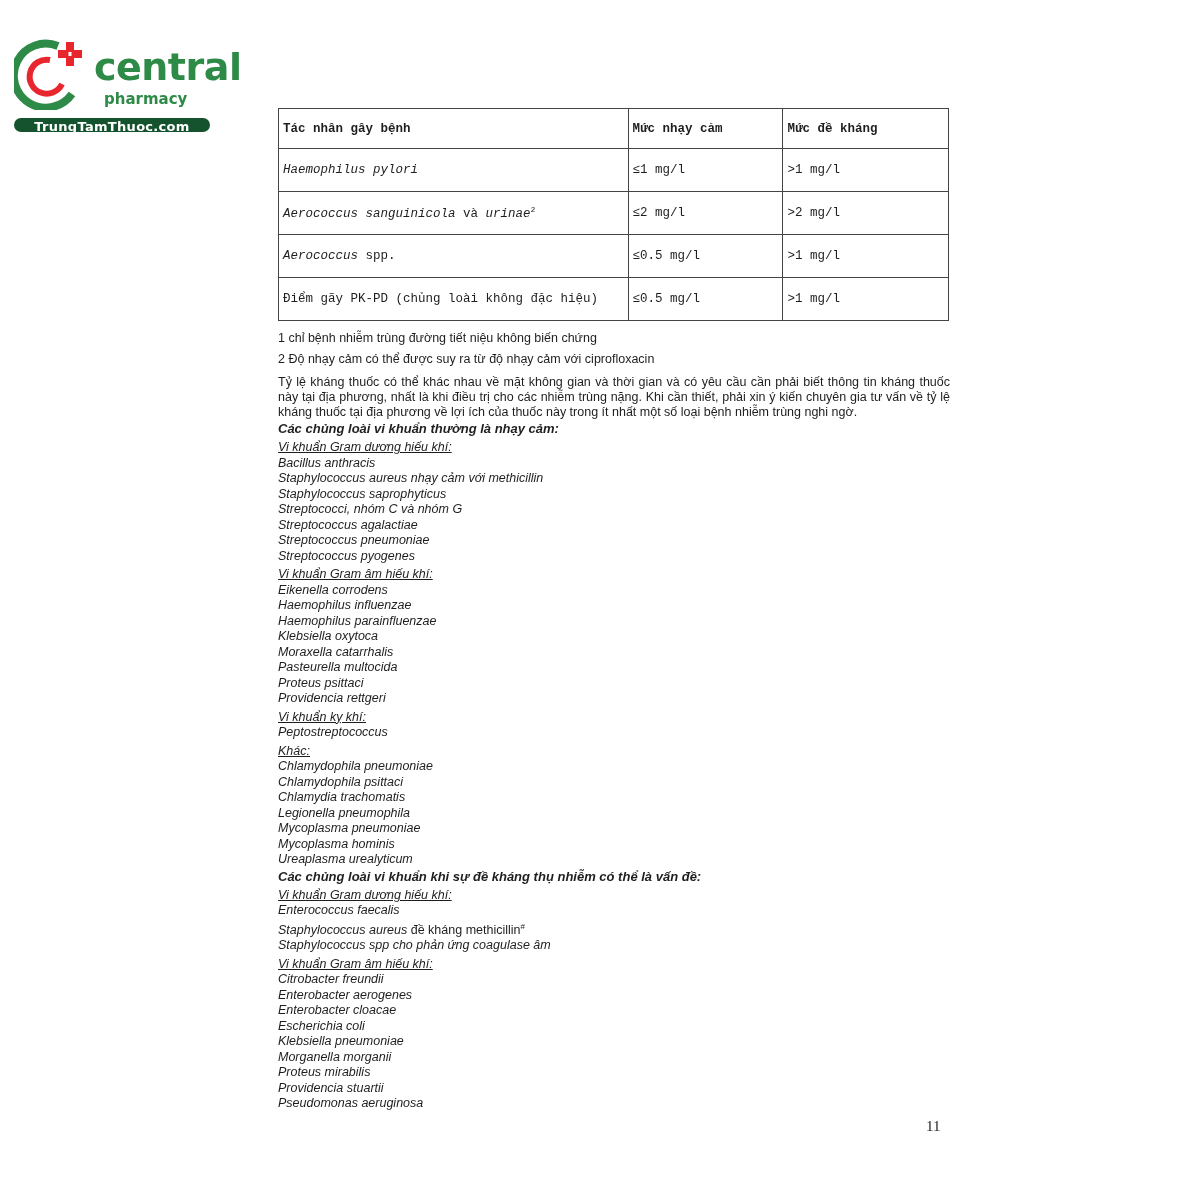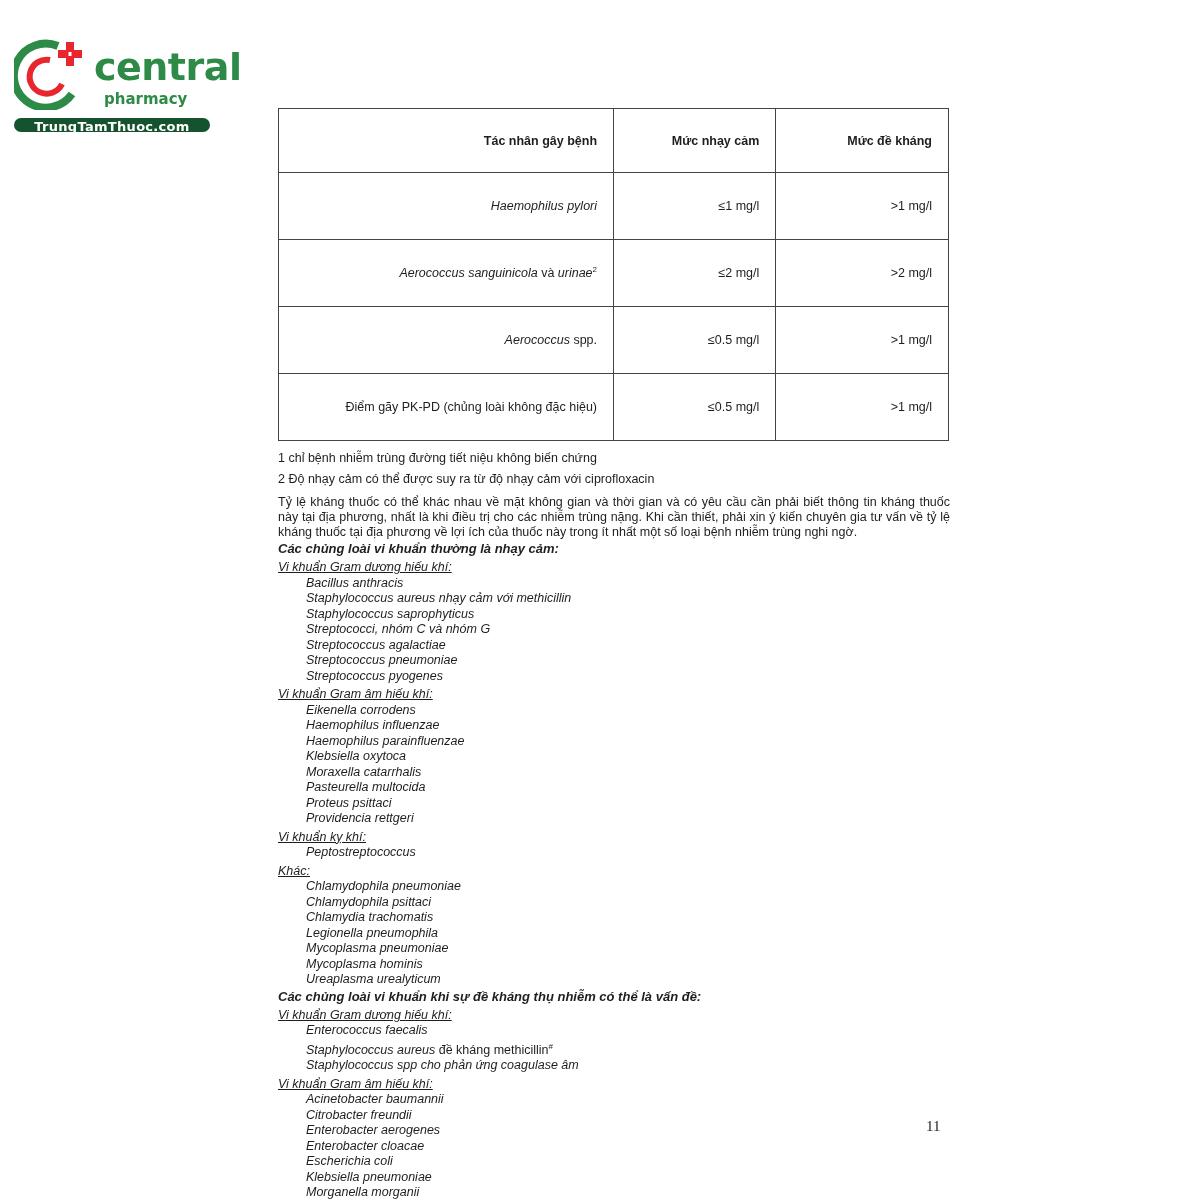--- a/index.html
+++ b/index.html
@@ -12,33 +12,33 @@
   .logo-word { position: absolute; left: 86px; top: 12px; font-size: 38px; font-weight: bold; color: #2e8b47; letter-spacing: -0.5px; line-height: 1; font-family: "DejaVu Sans", sans-serif; }
   .logo-sub { position: absolute; left: 96px; top: 54px; font-size: 15px; font-weight: bold; color: #2e8b47; font-family: "DejaVu Sans", sans-serif; }
   .logo-banner {
     position: absolute; left: 6px; top: 82px; width: 196px; height: 14px; border-radius: 9px;
     background: #14532d; color: #fff; font-size: 13px; font-weight: bold; text-align: center; line-height: 17px;
     font-family: "DejaVu Sans", sans-serif; letter-spacing: 0.3px;
   }
 
   .page { position: absolute; left: 278px; top: 108px; width: 672px; font-size: 12.5px; }
   table.mic { width: 671px; border-collapse: collapse; }
-  table.mic td, table.mic th { border: 1.5px solid #444; text-align: right; font-size: 12.5px; font-weight: normal; padding: 16px; }
+  table.mic td, table.mic th { border: 1.5px solid #444; text-align: left; font-size: 12.5px; font-weight: normal; padding: 4px; font-family: Liberation Mono, monospace; }
   table.mic th { height: 31px; font-weight: bold; }
   table.mic td { height: 34px; }
   .c1 { width: 354px; } .c2 { width: 152px; } .c3 { width: 163px; }
   i { font-style: italic; }
   sup { font-size: 8px; }
 
   .fn { margin-top: 10px; line-height: 15px; }
   .fn + .fn { margin-top: 6px; }
   .para { margin-top: 8px; line-height: 15px; text-align: justify; }
   .heading { font-weight: bold; font-style: italic; margin-top: 1px; line-height: 16px; font-size: 13px; }
   .sub { font-style: italic; text-decoration: underline; line-height: 15.5px; margin-top: 3px; }
-  .item { font-style: italic; line-height: 15.5px; margin-left: 28px; }
+  .item { font-style: italic; line-height: 15.5px; }
   .pagenum { position: absolute; left: 926px; top: 1118px; font-family: "Liberation Serif", serif; font-size: 15px; }
 </style>
 </head>
 <body>
 
 <div class="logo">
   <svg class="logo-mark" viewBox="0 0 76 72">
     <path d="M58 56 A32 32 0 1 1 44 8" fill="none" stroke="#2e8b47" stroke-width="8"></path>
     <path d="M48 46 A17 17 0 1 1 36 22" fill="none" stroke="#e8262d" stroke-width="6"></path>
     <rect x="52" y="4" width="8" height="24" fill="#e8262d"></rect>
@@ -132,21 +132,20 @@
   <div>
       <div class="item">Enterococcus faecalis</div>
     </div>
   <div class="item" style="font-style:normal"><i>Staphylococcus aureus</i><span> đề kháng methicillin</span><sup>#</sup></div>
   <div>
       <div class="item">Staphylococcus spp cho phản ứng coagulase âm</div>
     </div>
 
   <div class="sub">Vi khuẩn Gram âm hiếu khí:</div>
   <div>
-      <div class="item">Acinetobacter baumannii</div>
       <div class="item">Citrobacter freundii</div>
       <div class="item">Enterobacter aerogenes</div>
       <div class="item">Enterobacter cloacae</div>
       <div class="item">Escherichia coli</div>
       <div class="item">Klebsiella pneumoniae</div>
       <div class="item">Morganella morganii</div>
       <div class="item">Proteus mirabilis</div>
       <div class="item">Providencia stuartii</div>
       <div class="item">Pseudomonas aeruginosa</div>
     </div>

